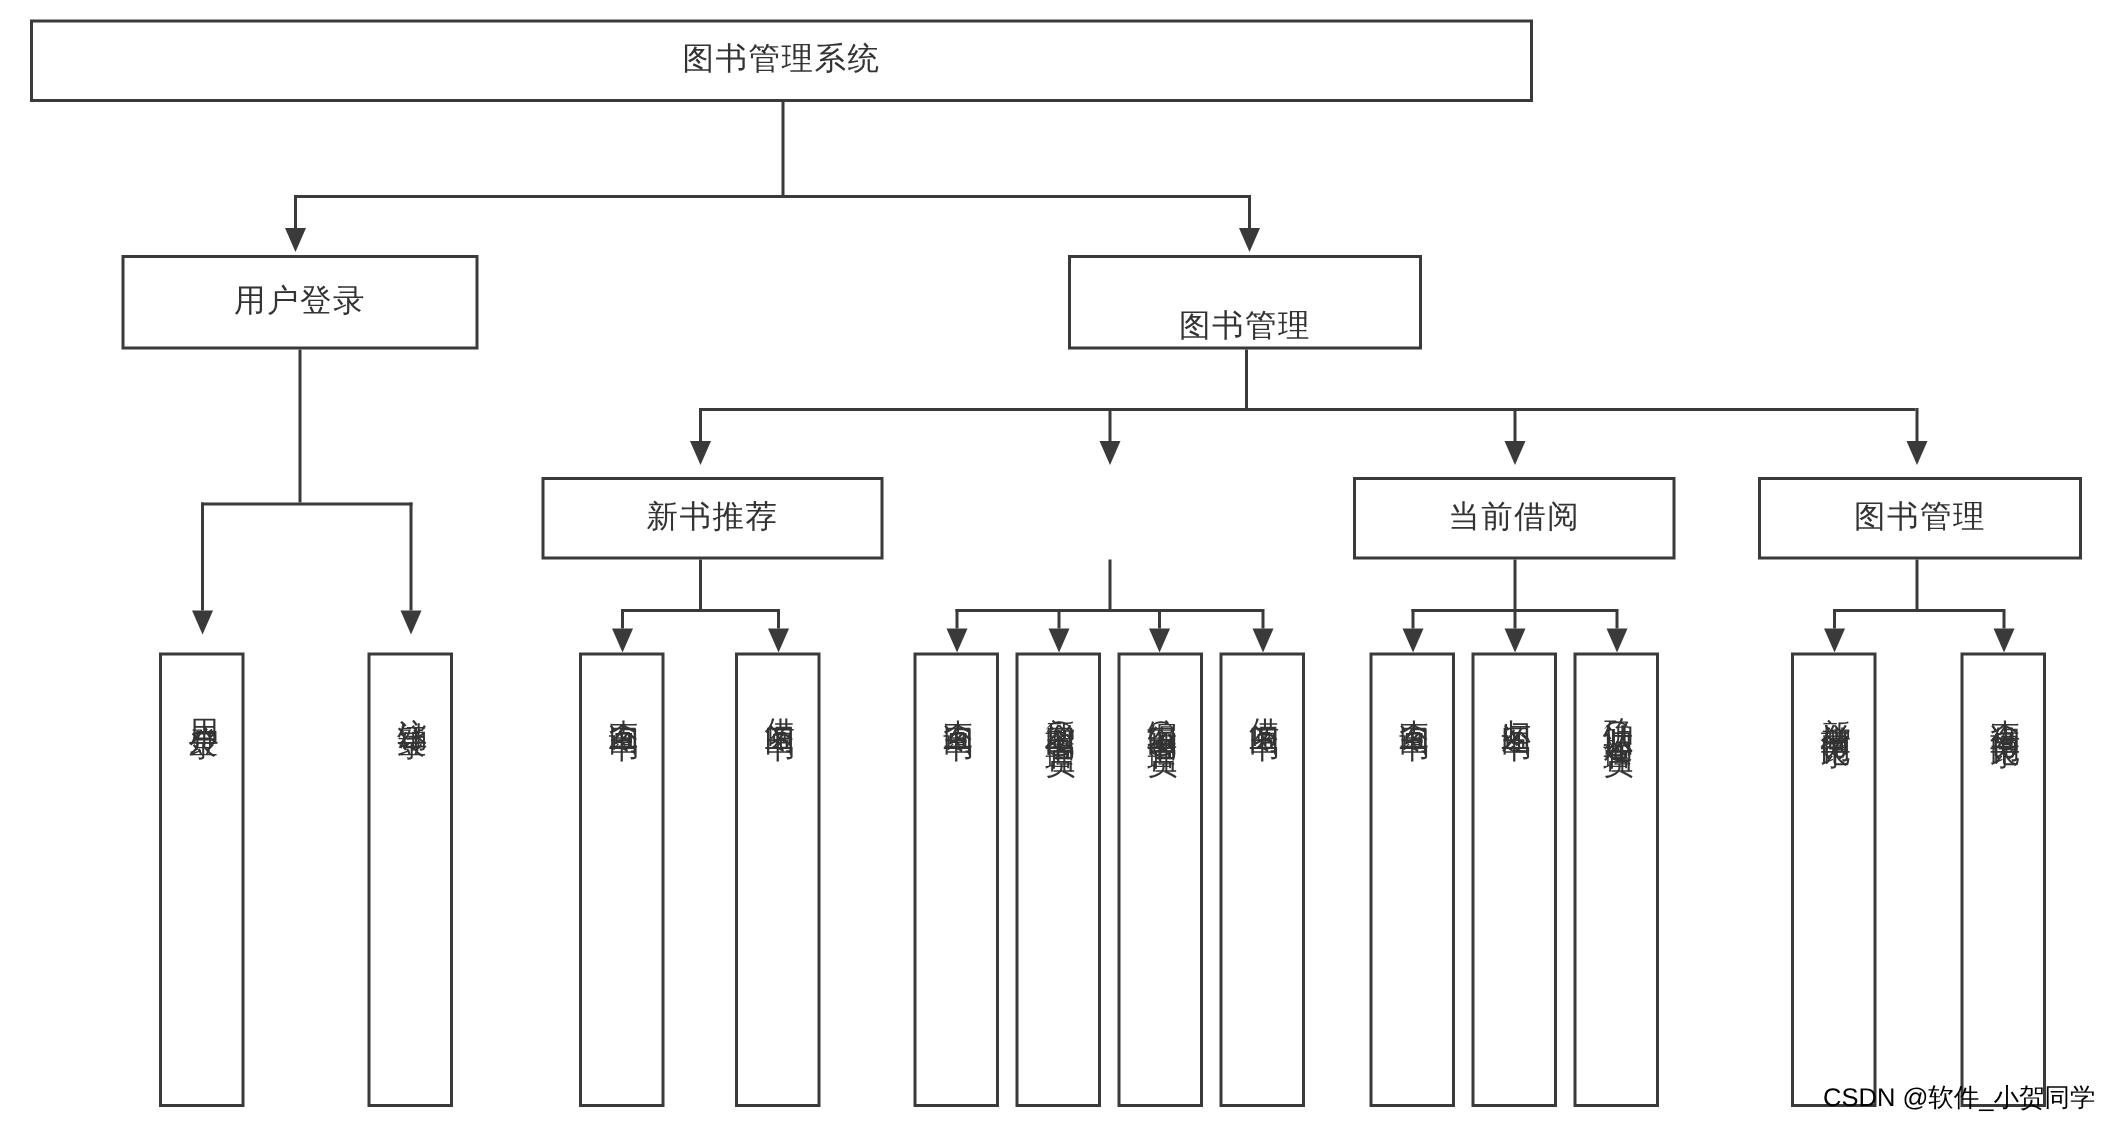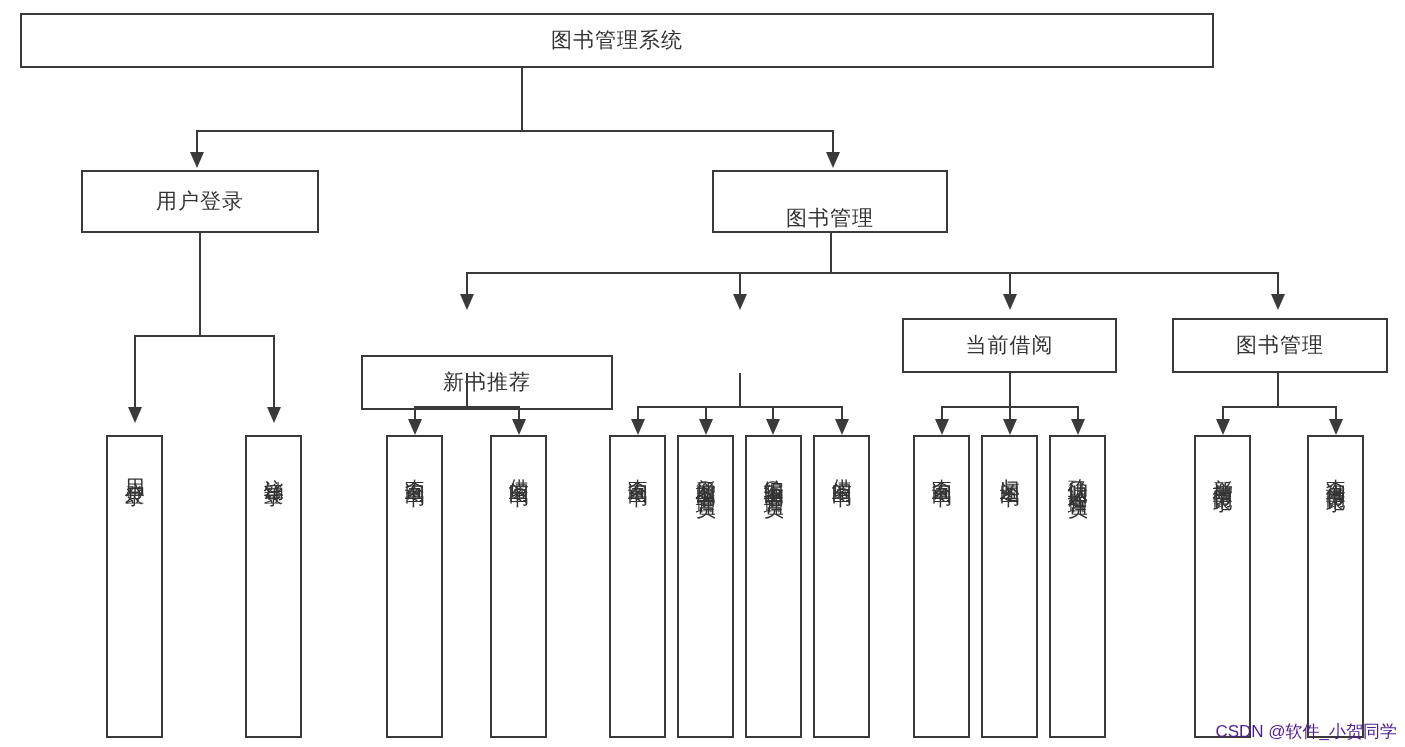--- a/index.html
+++ b/index.html
@@ -63,31 +63,31 @@
     border-left:7px solid transparent;
     border-right:7px solid transparent;
     border-top:16px solid #3a3a3a;
   }
   
   #watermark{
     position:absolute;
     right:8px;
     bottom:4px;
     font-size:17px;
-    color:#4c1d95;
+    color:#000000;
     white-space:nowrap;
     user-select:none;
   }
 </style>
 </head>
 <body>
 
 <div id="canvas">
 
-  <div class="node" style="left:20px; top:13px; width:1194px; height:55px;align-items:center;">
+  <div class="node" style="left:20px; top:13px; width:1002px; height:55px;align-items:center;">
     <span class="lbl">图书管理系统</span>
   </div>
 
   <div class="vline" style="left:521px; top:68px; height:62px;"></div>
   <div class="hline" style="left:196px; top:130px; width:637px;"></div>
 
   <div class="vline" style="left:196px; top:130px; height:22px;"></div>
   <div class="arrow" style="left:190px; top:152px;"></div>
 
   <div class="vline" style="left:832px; top:130px; height:22px;"></div>
@@ -118,21 +118,21 @@
 
   <div class="vline" style="left:739px; top:272px; height:22px;"></div>
   <div class="arrow" style="left:733px; top:294px;"></div>
 
   <div class="vline" style="left:1009px; top:272px; height:22px;"></div>
   <div class="arrow" style="left:1003px; top:294px;"></div>
 
   <div class="vline" style="left:1277px; top:272px; height:22px;"></div>
   <div class="arrow" style="left:1271px; top:294px;"></div>
 
-  <div class="node" style="left:361px; top:318px; width:252px; height:55px;margin-top:37px;">
+  <div class="node" style="left:361px; top:318px; width:228px; height:55px;">
     <span class="lbl">新书推荐</span>
   </div>
 
 
   <div class="node" style="left:902px; top:318px; width:215px; height:55px;">
     <span class="lbl">当前借阅</span>
   </div>
 
   <div class="node" style="left:1172px; top:318px; width:216px; height:55px;">
     <span class="lbl">图书管理</span>

